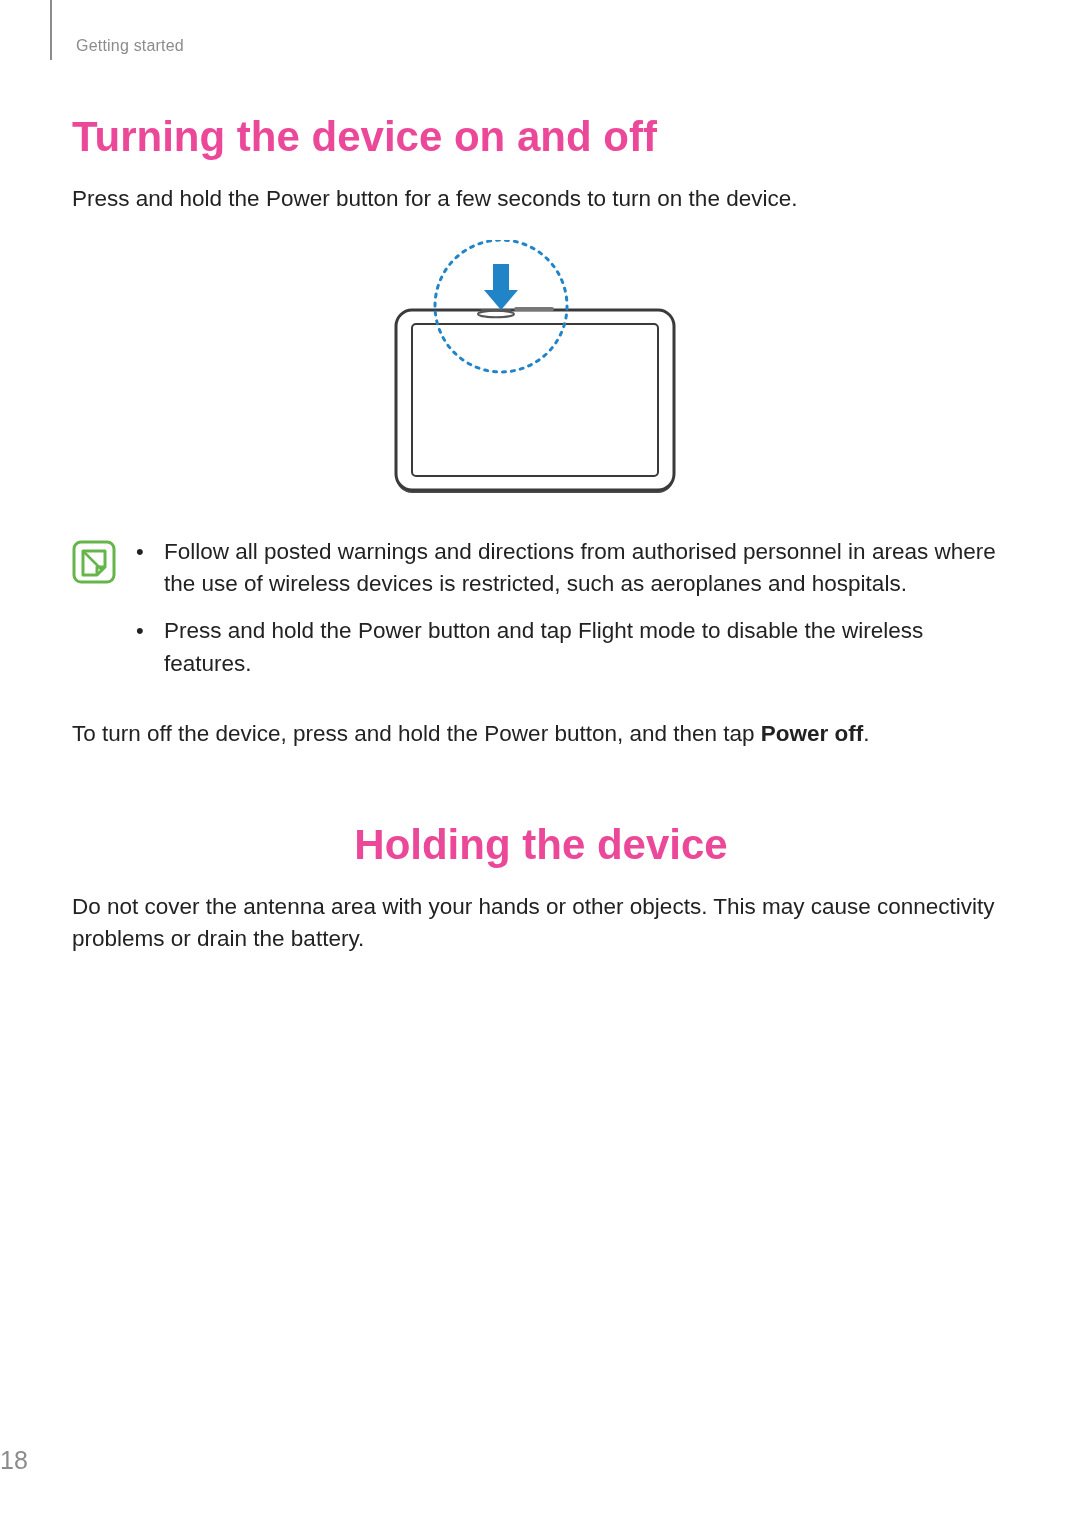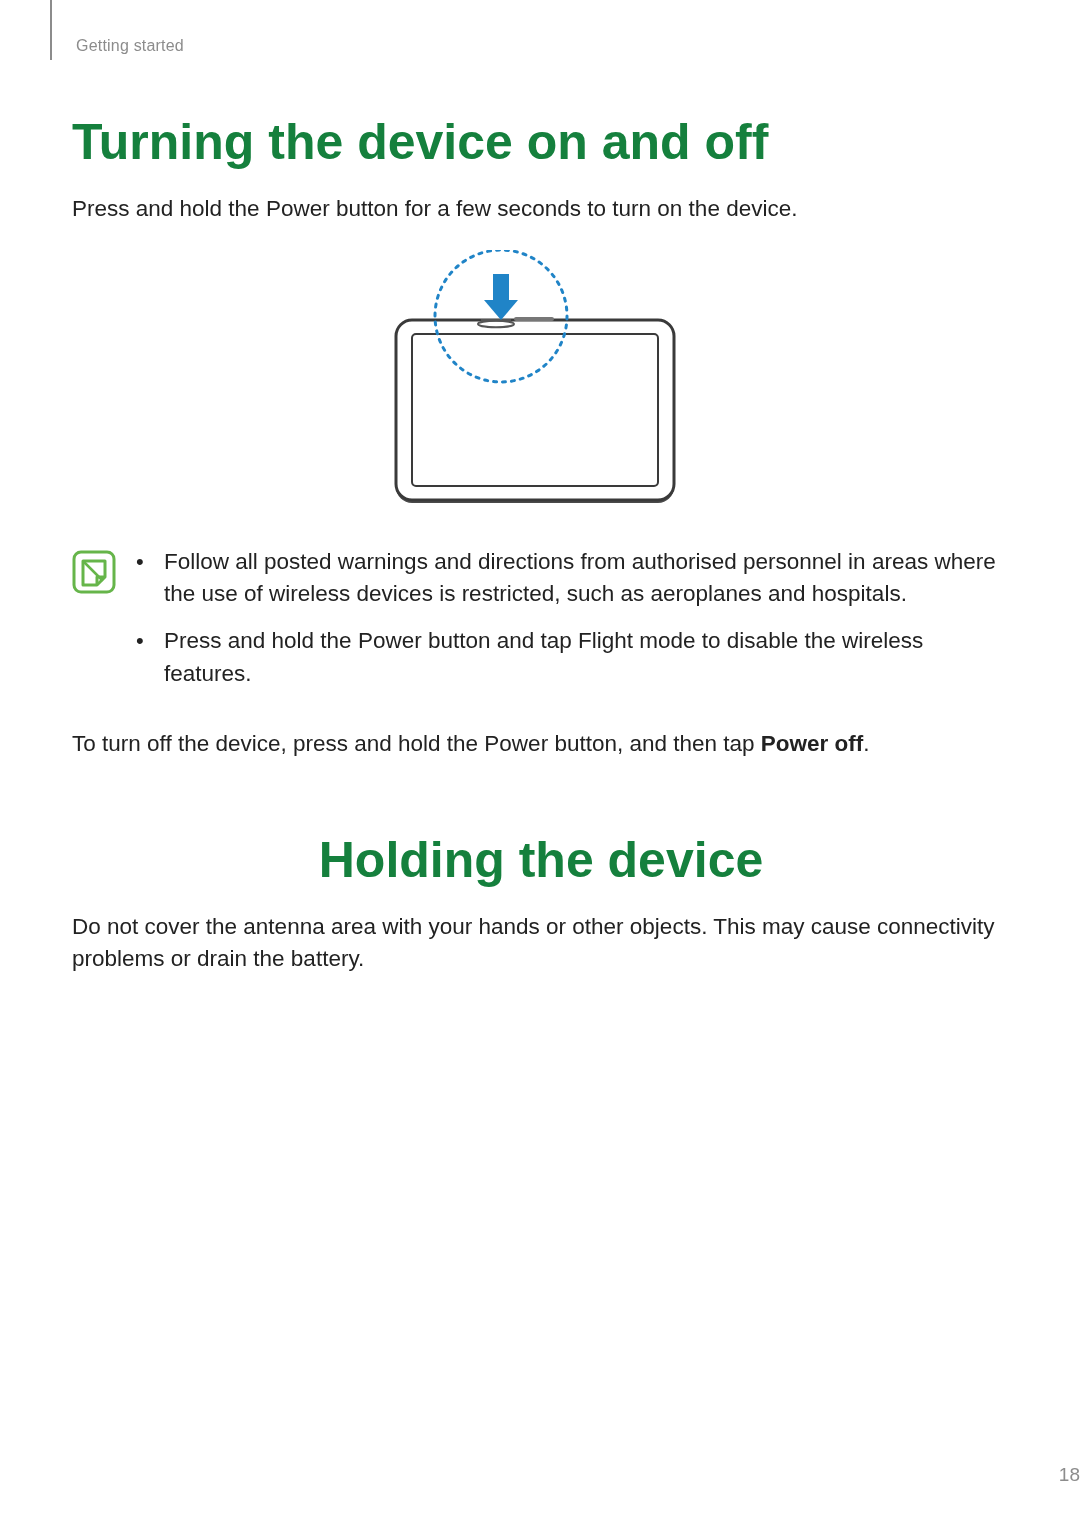--- a/index.html
+++ b/index.html
@@ -1,33 +1,33 @@
 <!DOCTYPE html>
 <html><head>
 <meta charset="utf-8">
 <style>
   * { box-sizing: border-box; margin: 0; padding: 0; }
   html, body { width: 1080px; height: 1527px; background: #ffffff; font-family: "Segoe UI", "Helvetica Neue", Arial, sans-serif; color: #1a1a1a; }
   .page { position: relative; width: 1080px; height: 1527px; padding: 25px 70px 0 72px; }
   .side-rule { position: absolute; left: 50px; top: 0; width: 2px; height: 60px; background: #8c8c8c; }
   .breadcrumb { color: #8c8c8c; font-size: 16px; font-weight: 400; letter-spacing: 0.2px; margin-left: 4px; margin-top: 12px; }
-  .h1 { color: #15803d; font-size: 50px; font-weight: 700; margin-top: 58px; margin-bottom: 22px; }
+  .h1 { color: #ec4899; font-size: 42px; font-weight: 700; margin-top: 58px; margin-bottom: 22px; }
   .h1.second { margin-top: 70px; text-align: center; }
   .body-text { font-size: 22.5px; line-height: 1.45; color: #222; margin-bottom: 14px; }
   .figure-wrap { width: 100%; display: flex; justify-content: center; margin: 24px 0 36px 0; }
   .figure-svg { width: 310px; height: 260px; }
   .note-block { display: flex; margin-top: 10px; margin-bottom: 24px; }
   .note-icon { flex: 0 0 50px; margin-right: 14px; margin-top: 4px; }
   .note-icon svg { width: 44px; height: 44px; }
   .note-list { flex: 1; }
   .note-item { display: flex; font-size: 22.5px; line-height: 1.45; color: #222; margin-bottom: 14px; }
   .bullet { flex: 0 0 18px; margin-right: 10px; font-size: 22px; line-height: 1.45; }
   .note-item-text { flex: 1; }
   .note-item-text b { font-weight: 400; }
-  .page-number { position: absolute; bottom: 41px; left: 0; width: 100%; text-align: right; color: #8c8c8c; font-size: 19px; }
+  .page-number { position: absolute; bottom: 52px; left: 0; width: 100%; text-align: left; color: #8c8c8c; font-size: 25px; }
 </style>
 </head>
 <body>
 
 <div class="page">
   <div class="side-rule"></div>
   <div class="breadcrumb">Getting started</div>
 
   <h1 class="h1">Turning the device on and off</h1>
 

